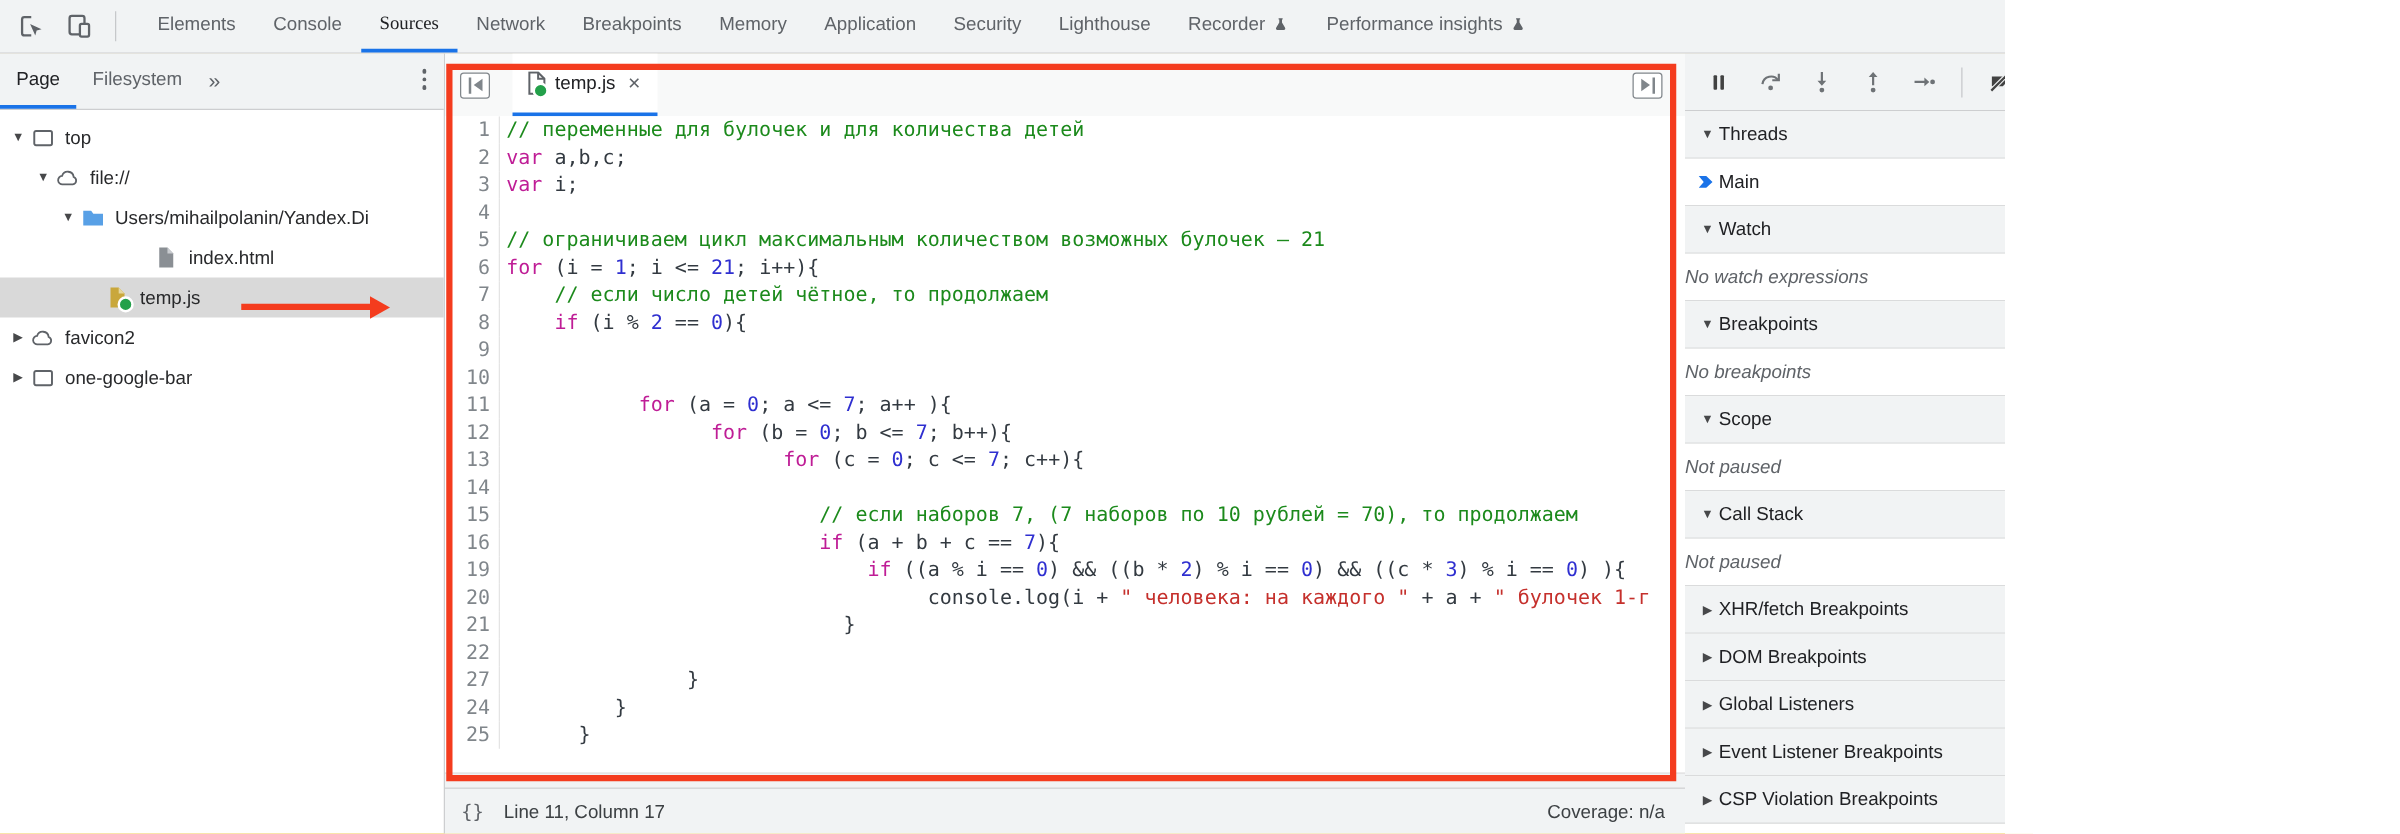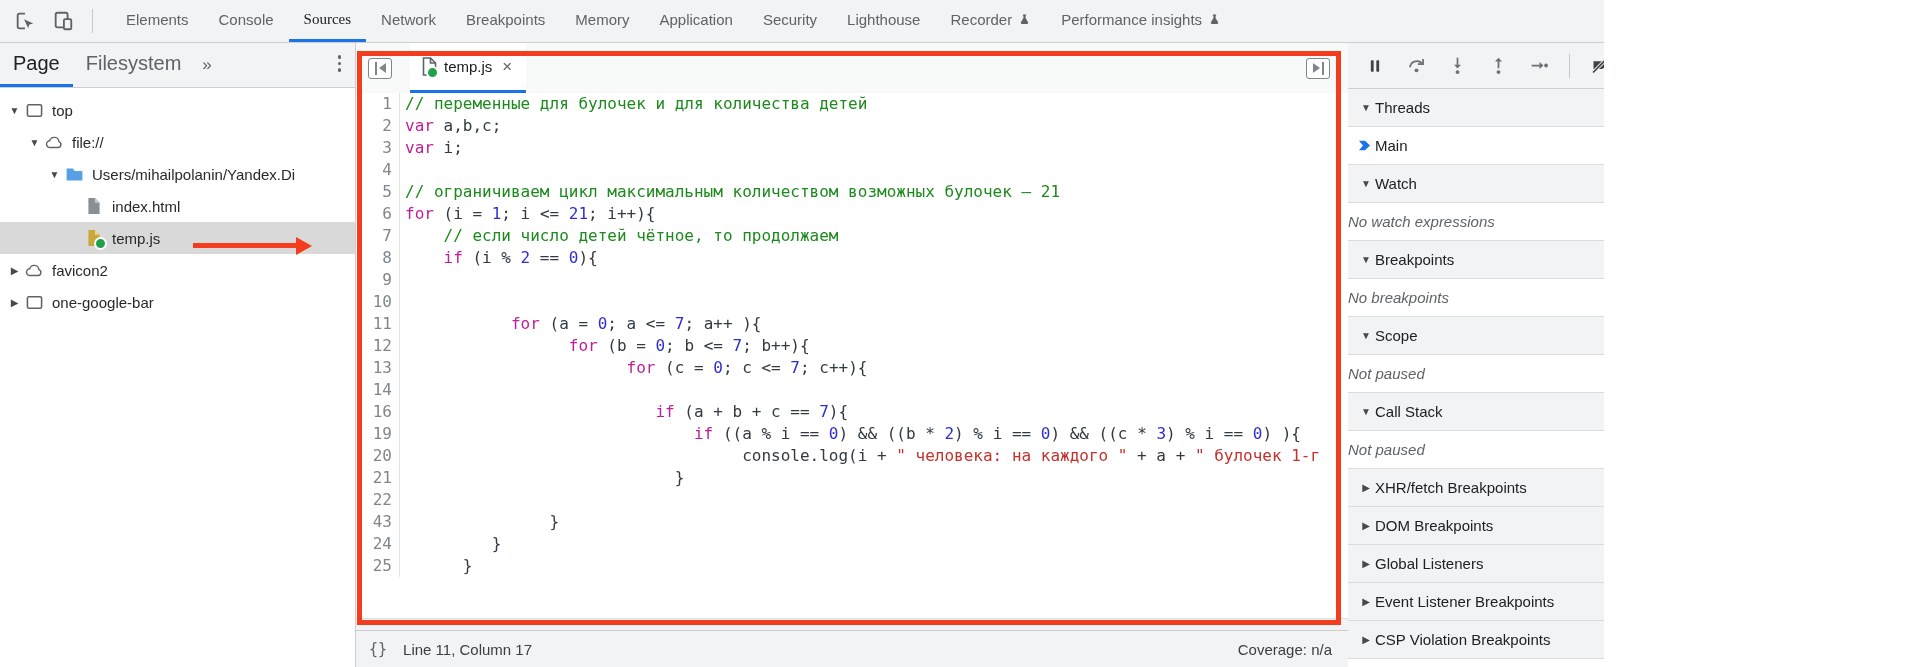--- a/index.html
+++ b/index.html
@@ -17,21 +17,21 @@
   .main-tab.active{color:#202124;border-bottom:3px solid #1a73e8;font-family:Liberation Serif, serif;}
   .tt-right{position:absolute;left:1688px;top:0;height:42px;display:flex;align-items:center;gap:10px;}
   .kebab{display:inline-flex;flex-direction:column;gap:3px;align-items:center;}
   .kebab i{width:3.5px;height:3.5px;border-radius:50%;background:#5f6368;}
   .close-x{font-size:22px;color:#5f6368;line-height:1;}
   
   .sidebar{position:absolute;left:0;top:43px;width:356px;height:624px;background:#fff;
     border-right:1px solid #cdced0;box-sizing:border-box;}
   .sidebar-tabs{height:45px;background:#f1f3f4;border-bottom:1px solid #cdced0;display:flex;
     align-items:stretch;box-sizing:border-box;position:relative;}
-  .side-tab{display:flex;align-items:center;padding:0 13px;font-size:20px;color:#5f6368;
+  .side-tab{display:flex;align-items:center;padding:0 13px;font-size:15px;color:#5f6368;
     border-bottom:3px solid transparent;box-sizing:border-box;text-align:center;}
   .side-tab.active{color:#202124;border-bottom:3px solid #1a73e8;}
   .side-overflow{display:flex;align-items:center;font-size:17px;color:#5f6368;padding:0 8px;}
   .side-kebab{position:absolute;right:14px;top:12px;}
   .tree{padding-top:6px;}
   .tree-item{height:32px;display:flex;align-items:center;font-size:15px;color:#28292b;position:relative;}
   .tree-item.selected{background:#d9d9d9;}
   .tw-exp{width:17px;text-align:center;font-size:10px;color:#47484a;flex:0 0 17px;}
   .tw-icon{width:22px;display:flex;justify-content:center;margin-right:7px;position:relative;}
   .gdot{position:absolute;right:-2px;bottom:-3px;width:9px;height:9px;border-radius:50%;
@@ -197,21 +197,21 @@
         </div>
         <div class="tree-item" style="padding-left: 46px;">
           <span class="tw-exp">▼</span>
           <span class="tw-icon">
             <svg width="19" height="15" viewBox="0 0 24 19">
               <path d="M2 2h8l2.2 3H22v12H2z" fill="#58a0e6"></path>
             </svg>
           </span>
           <span>Users/mihailpolanin/Yandex.Di</span>
         </div>
-        <div class="tree-item" style="padding-left: 66px;">
+        <div class="tree-item" style="padding-left: 105px;">
           <span class="tw-exp"></span>
           <span class="tw-icon">
             <svg width="14" height="18" viewBox="0 0 15 19">
               <path d="M1.5 1h7l5 5v12h-12z" fill="#8a8f94"></path>
               <path d="M8.5 1l5 5h-5z" fill="#c9ccd0"></path>
             </svg>
           </span>
           <span>index.html</span>
         </div>
         <div class="tree-item selected" style="padding-left: 66px;">
@@ -277,26 +277,27 @@
           <div class="code-line"><span class="ln">5</span><span class="lt"><span></span><span class="tc">// ограничиваем цикл максимальным количеством возможных булочек — 21</span></span></div>
           <div class="code-line"><span class="ln">6</span><span class="lt"><span></span><span class="tk">for</span><span> (i = </span><span class="tn">1</span><span>; i &lt;= </span><span class="tn">21</span><span>; i++){</span></span></div>
           <div class="code-line"><span class="ln">7</span><span class="lt"><span>    </span><span class="tc">// если число детей чётное, то продолжаем</span></span></div>
           <div class="code-line"><span class="ln">8</span><span class="lt"><span>    </span><span class="tk">if</span><span> (i % </span><span class="tn">2</span><span> == </span><span class="tn">0</span><span>){</span></span></div>
           <div class="code-line"><span class="ln">9</span><span class="lt"><span></span></span></div>
           <div class="code-line"><span class="ln">10</span><span class="lt"><span>           </span></span></div>
           <div class="code-line"><span class="ln">11</span><span class="lt"><span>           </span><span class="tk">for</span><span> (a = </span><span class="tn">0</span><span>; a &lt;= </span><span class="tn">7</span><span>; a++ ){</span></span></div>
           <div class="code-line"><span class="ln">12</span><span class="lt"><span>                 </span><span class="tk">for</span><span> (b = </span><span class="tn">0</span><span>; b &lt;= </span><span class="tn">7</span><span>; b++){</span></span></div>
           <div class="code-line"><span class="ln">13</span><span class="lt"><span>                       </span><span class="tk">for</span><span> (c = </span><span class="tn">0</span><span>; c &lt;= </span><span class="tn">7</span><span>; c++){</span></span></div>
           <div class="code-line"><span class="ln">14</span><span class="lt"><span></span></span></div>
+          <div class="code-line"><span class="ln">15</span><span class="lt"><span>                          </span><span class="tc">// если наборов 7, (7 наборов по 10 рублей = 70), то продолжаем</span></span></div>
           <div class="code-line"><span class="ln">16</span><span class="lt"><span>                          </span><span class="tk">if</span><span> (a + b + c == </span><span class="tn">7</span><span>){</span></span></div>
           <div class="code-line"><span class="ln">19</span><span class="lt"><span>                              </span><span class="tk">if</span><span> ((a % i == </span><span class="tn">0</span><span>) &amp;&amp; ((b * </span><span class="tn">2</span><span>) % i == </span><span class="tn">0</span><span>) &amp;&amp; ((c * </span><span class="tn">3</span><span>) % i == </span><span class="tn">0</span><span>) ){</span></span></div>
           <div class="code-line"><span class="ln">20</span><span class="lt"><span>                                   </span><span>console.log(i + </span><span class="ts">" человека: на каждого "</span><span> + a + </span><span class="ts">" булочек 1-г</span></span></div>
           <div class="code-line"><span class="ln">21</span><span class="lt"><span>                            </span><span>}</span></span></div>
           <div class="code-line"><span class="ln">22</span><span class="lt"><span></span></span></div>
-          <div class="code-line"><span class="ln">43</span><span class="lt"><span>               </span><span>}</span></span></div>
+          <div class="code-line"><span class="ln">27</span><span class="lt"><span>               </span><span>}</span></span></div>
           <div class="code-line"><span class="ln">24</span><span class="lt"><span>         </span><span>}</span></span></div>
           <div class="code-line"><span class="ln">25</span><span class="lt"><span>      </span><span>}</span></span></div>
         </div>
       <div class="hscroll"></div>
     </div>
     <div class="statusbar">
       <span class="braces">{}</span>
       <span>Line 11, Column 17</span>
       <span class="coverage">Coverage: n/a</span>
     </div>

